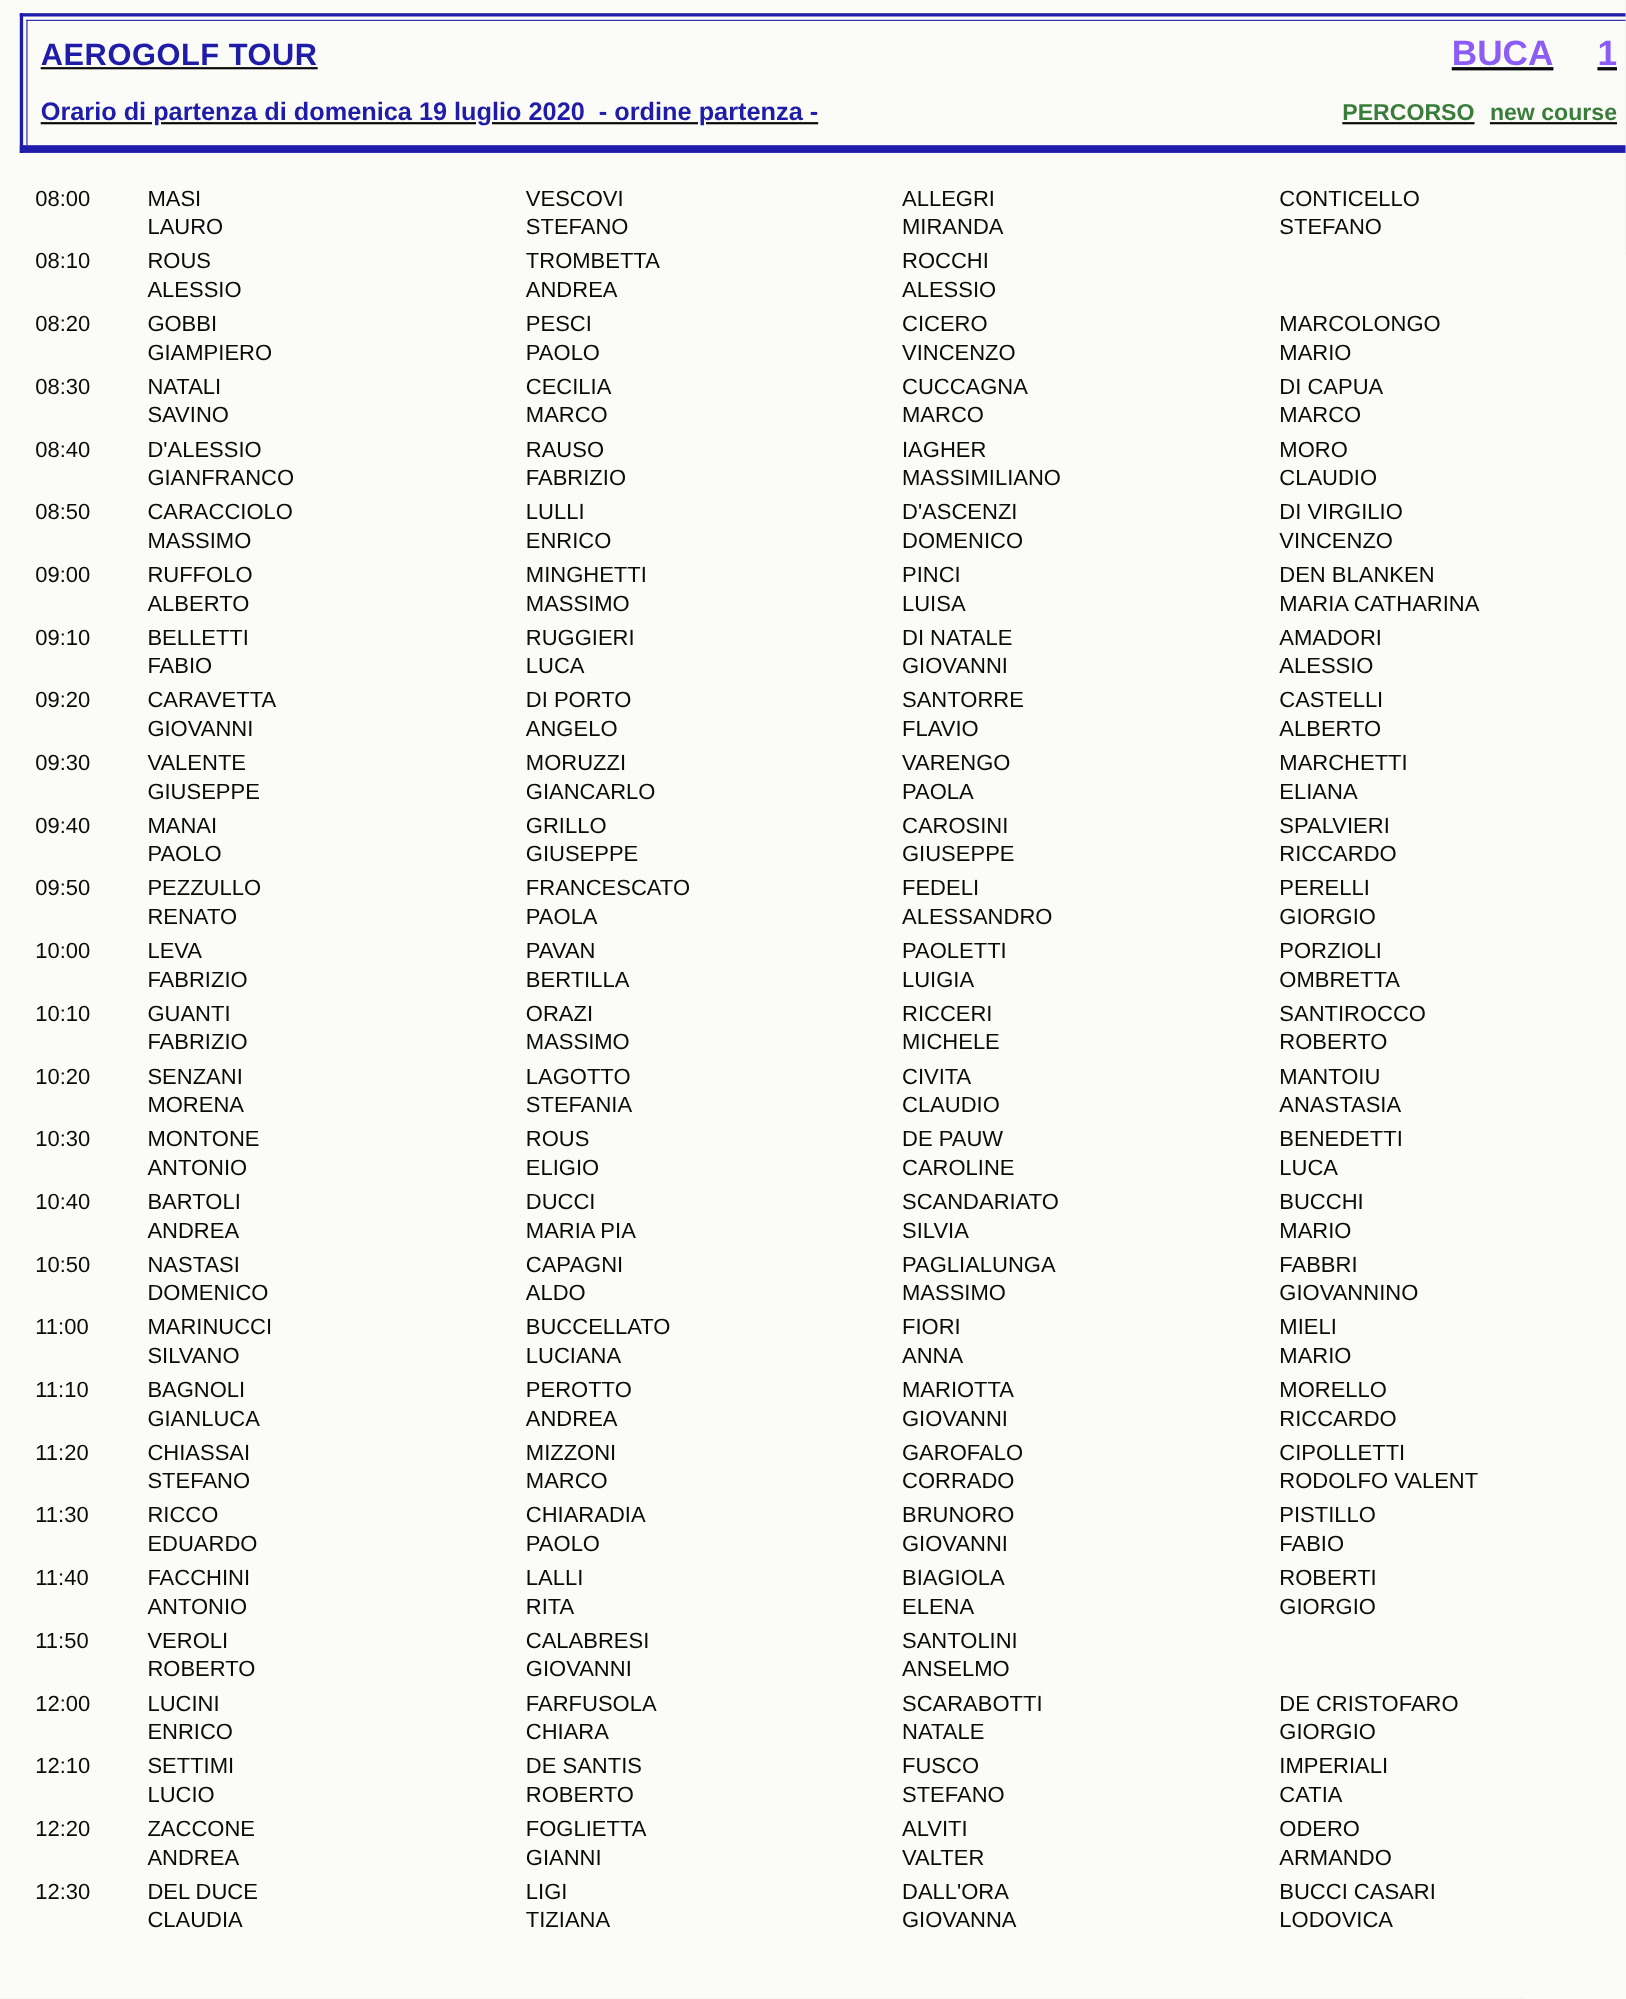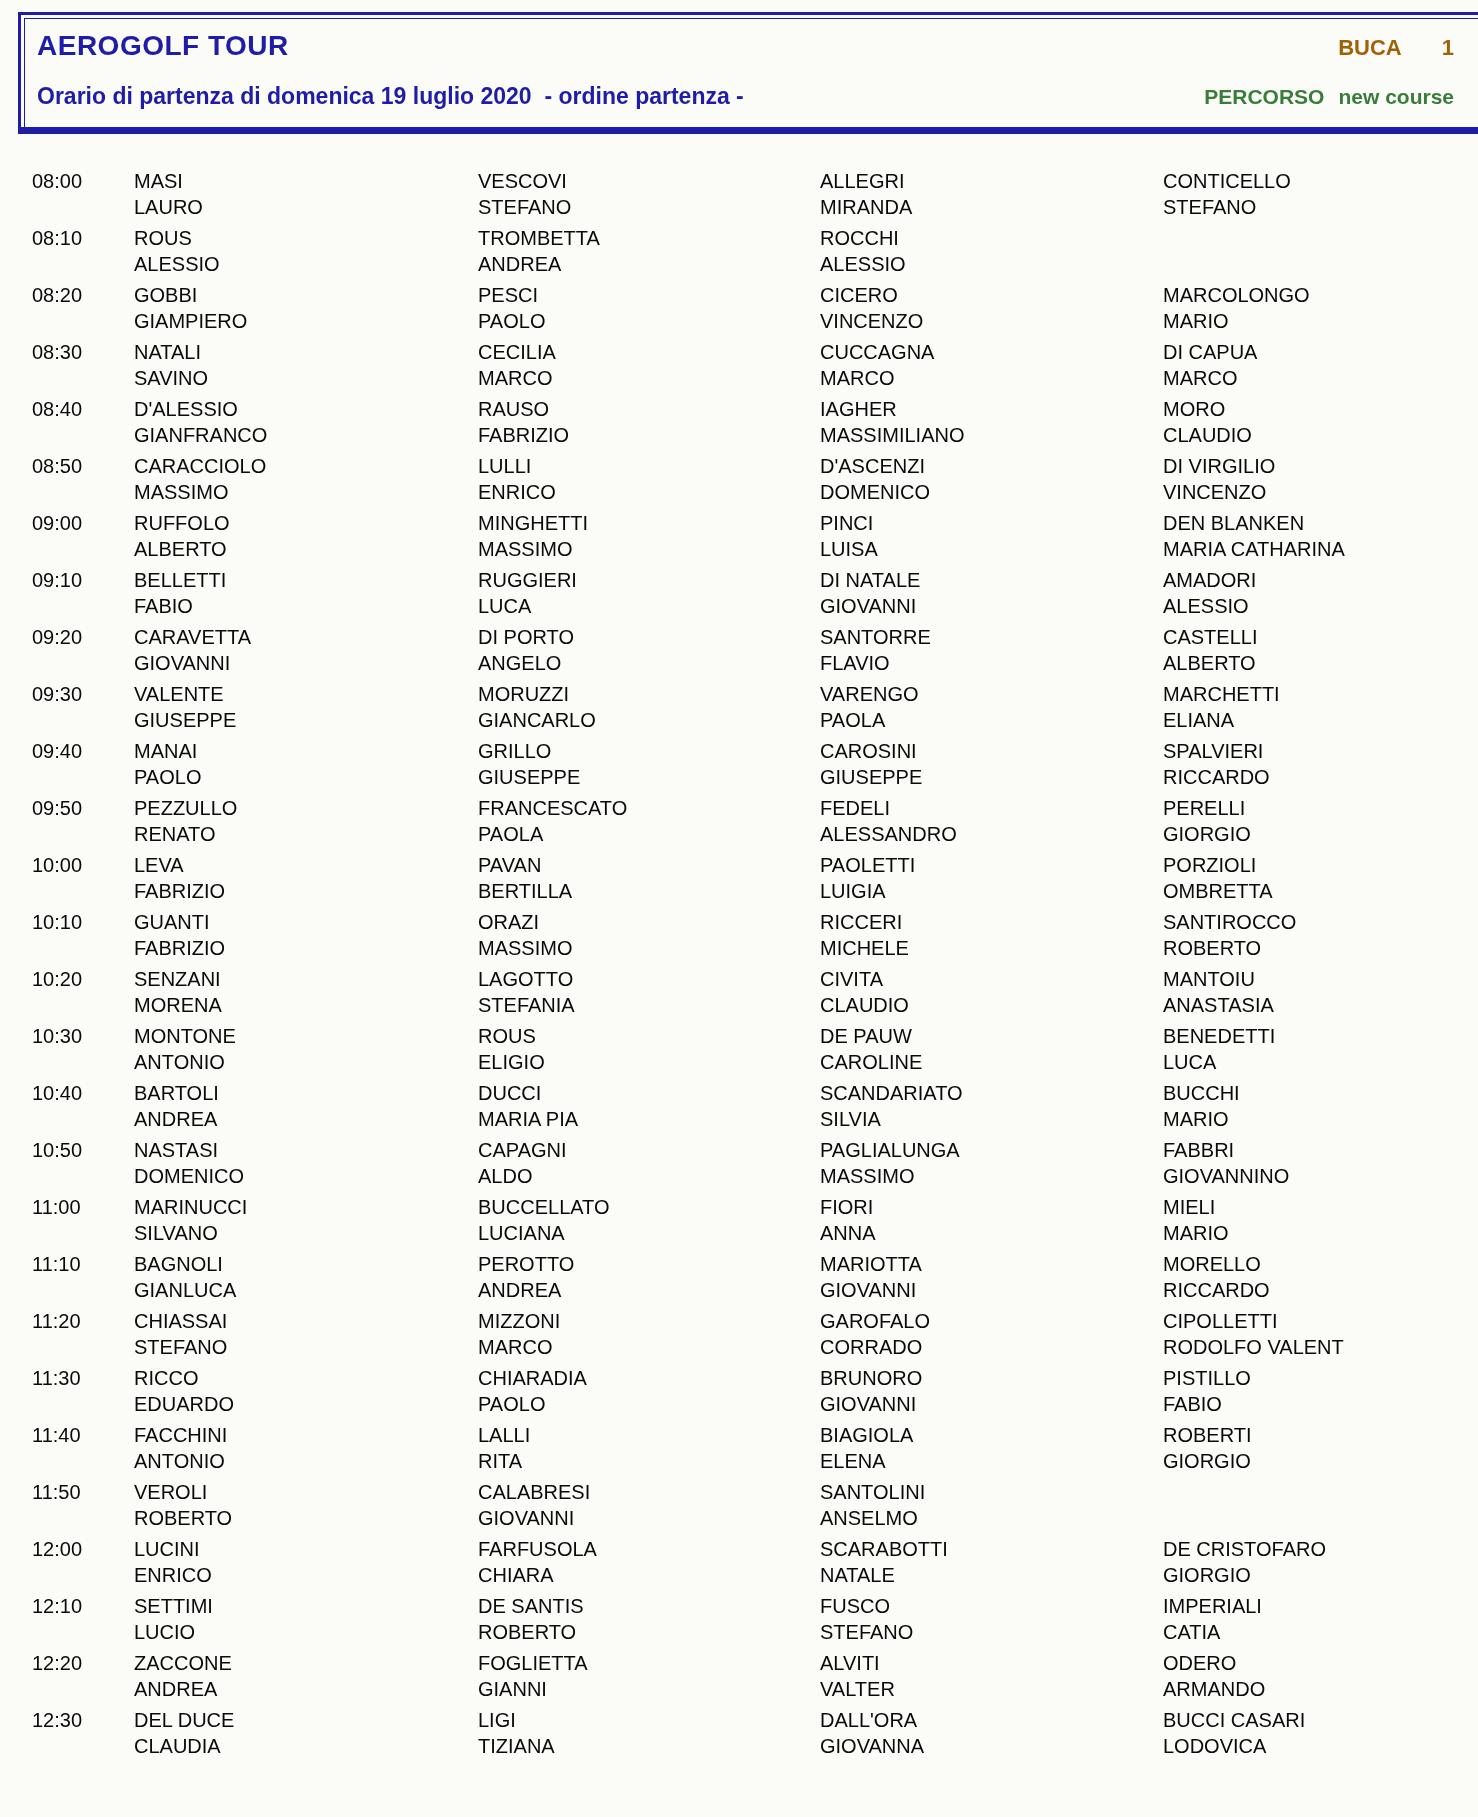--- a/index.html
+++ b/index.html
@@ -17,32 +17,33 @@
     left:18px;top:12px;right:0;
     border-top:3px solid #1e1ca8;
     border-left:3px solid #1e1ca8;
     border-bottom:7px solid #1e1ca8;
     box-sizing:border-box;
   }
   .header-inner{
     border-top:1px solid #1e1ca8;
     border-left:1px solid #1e1ca8;
     margin:3px 0 0 3px;
-    padding:11px 24px 17px 12px;
+    padding:11px 8px 17px 12px;
+    text-decoration:underline;
   }
   .header-row{
     display:flex;
     justify-content:space-between;
     align-items:baseline;
   }
   .header-row.second{margin-top:21px;text-align:center;}
   .title{
     color:#1e1ca8;font-weight:bold;font-size:28px;letter-spacing:0.5px;
   }
-  .hole{color:#a16207;font-weight:bold;font-size:22px;white-space:nowrap;text-align:right;}
+  .hole{color:#8b5cf6;font-weight:bold;font-size:32px;white-space:nowrap;text-align:right;}
   .hole-num{margin-left:40px;}
   .subtitle{
     color:#1e1ca8;font-weight:bold;font-size:23px;white-space:pre;
   }
   .course{color:#3a7d3a;font-weight:bold;font-size:21px;white-space:nowrap;}
   .course-name{margin-left:14px;}
   .table{
     position:absolute;
     left:0;top:168px;right:0;
     padding-left:32px;

